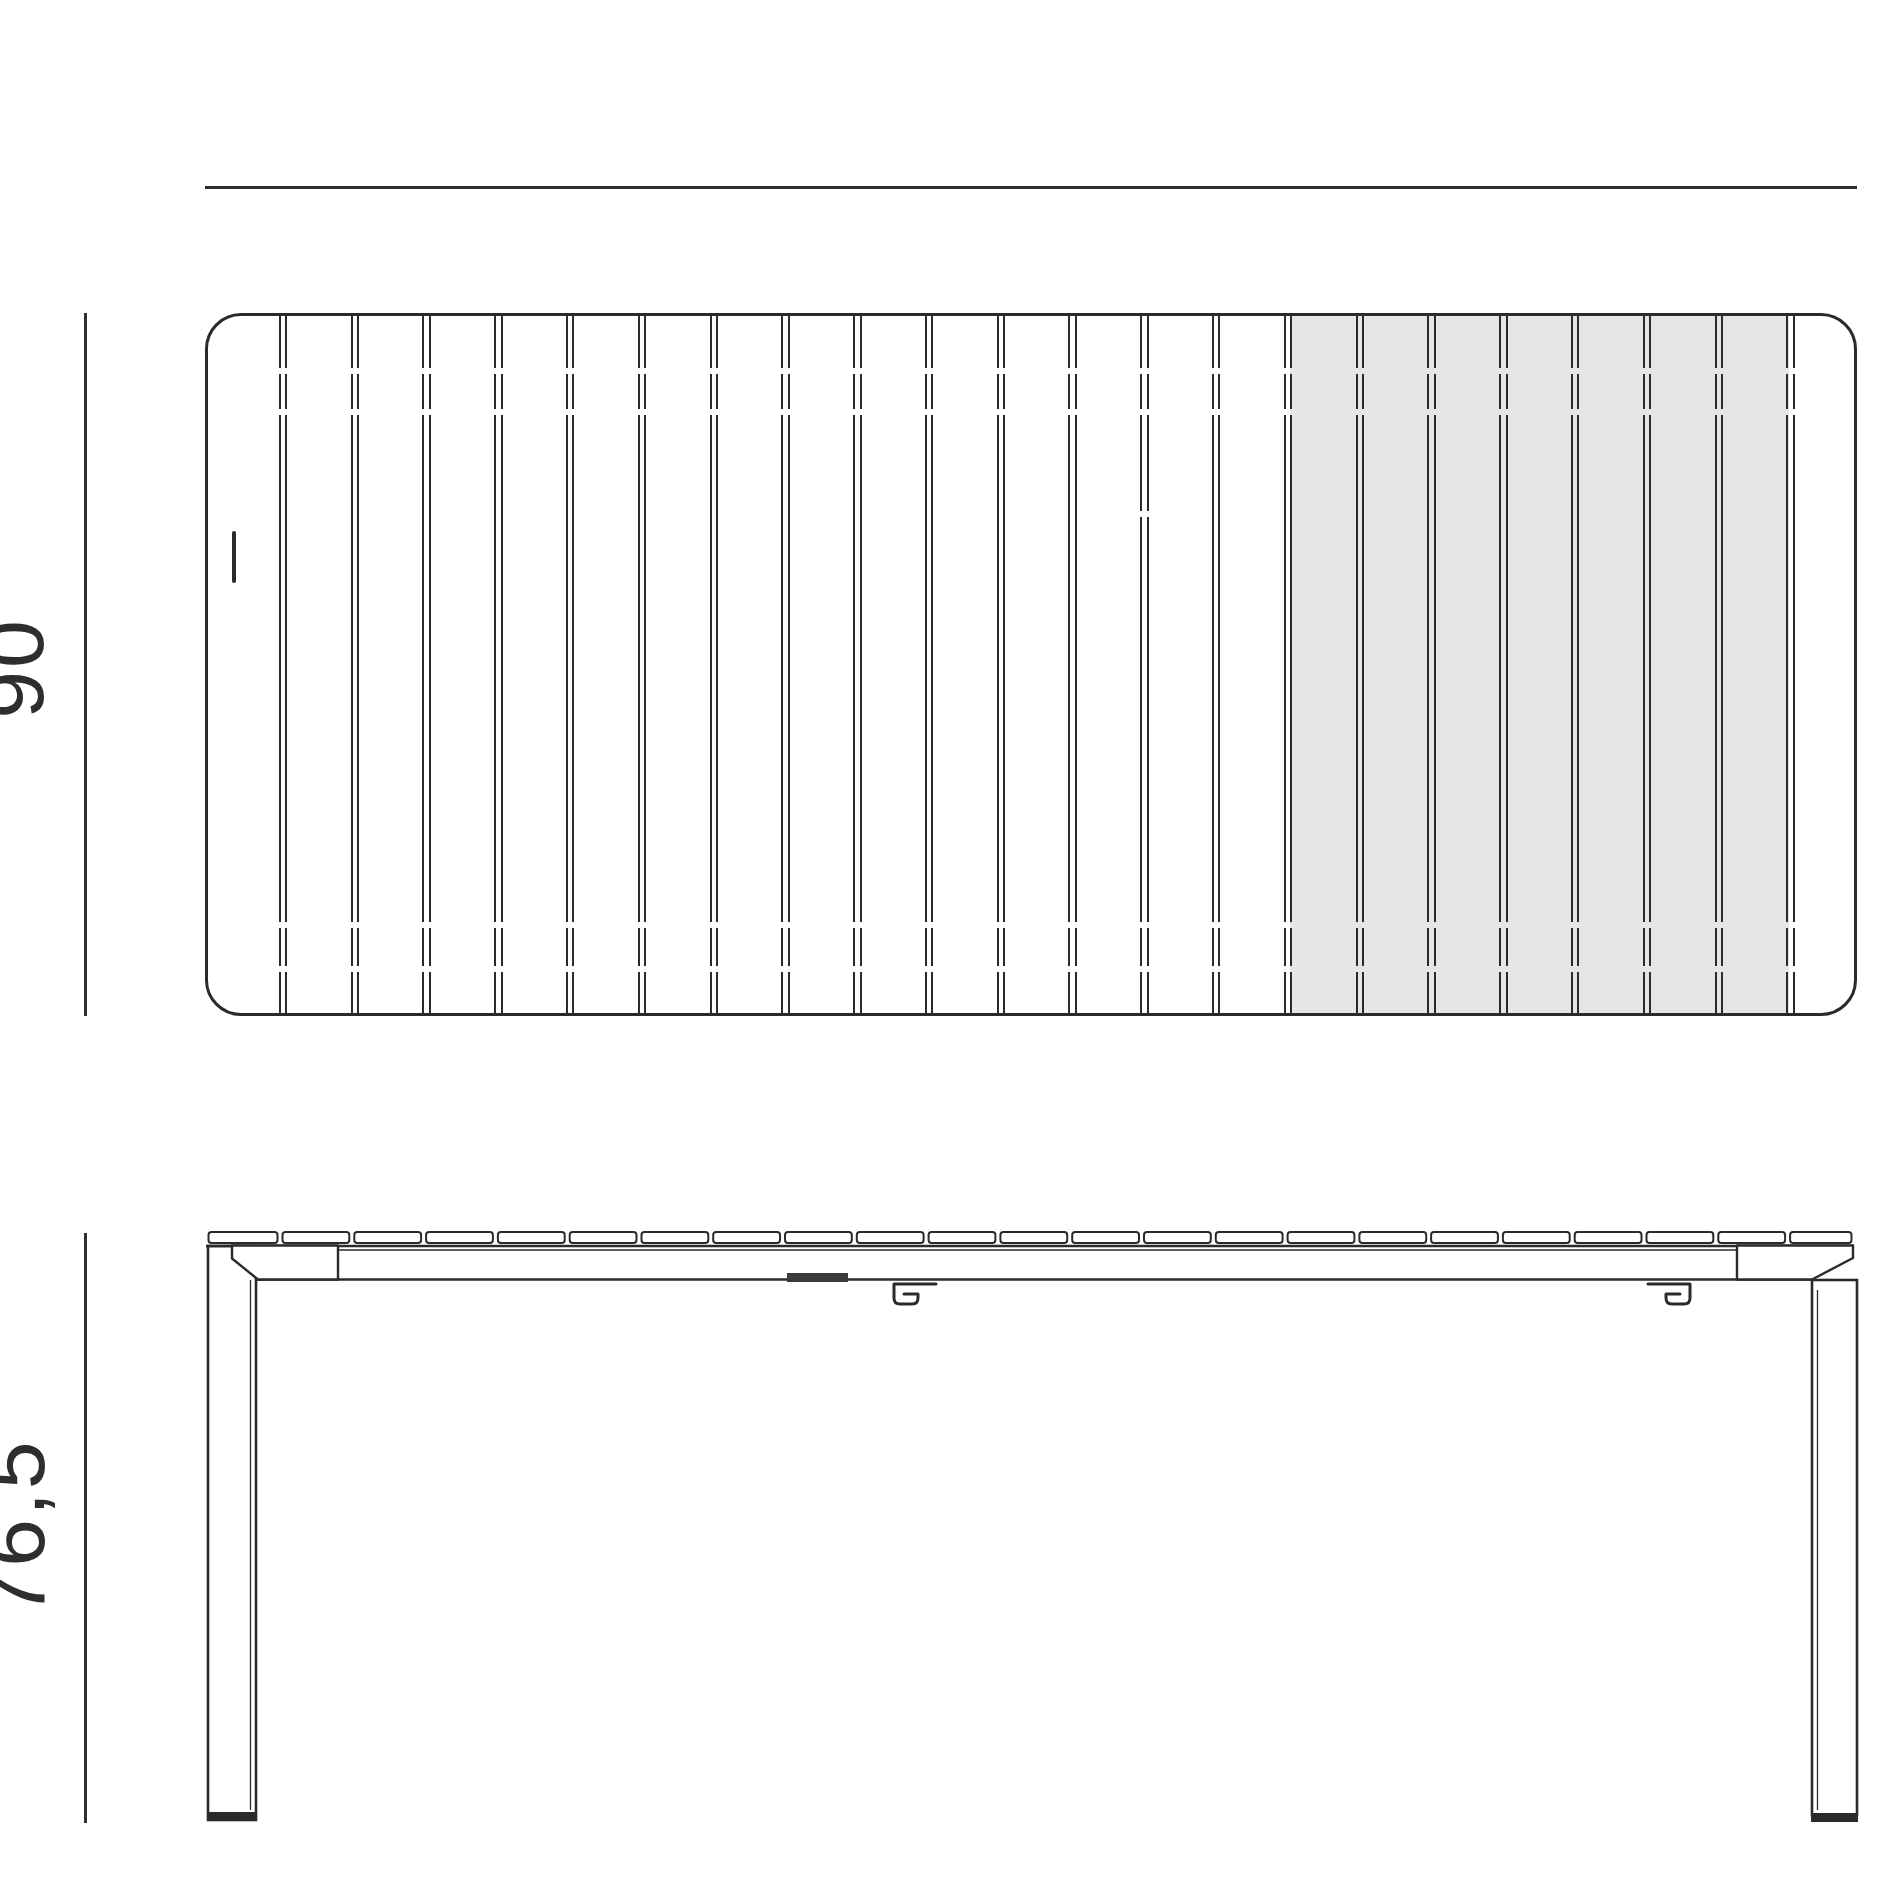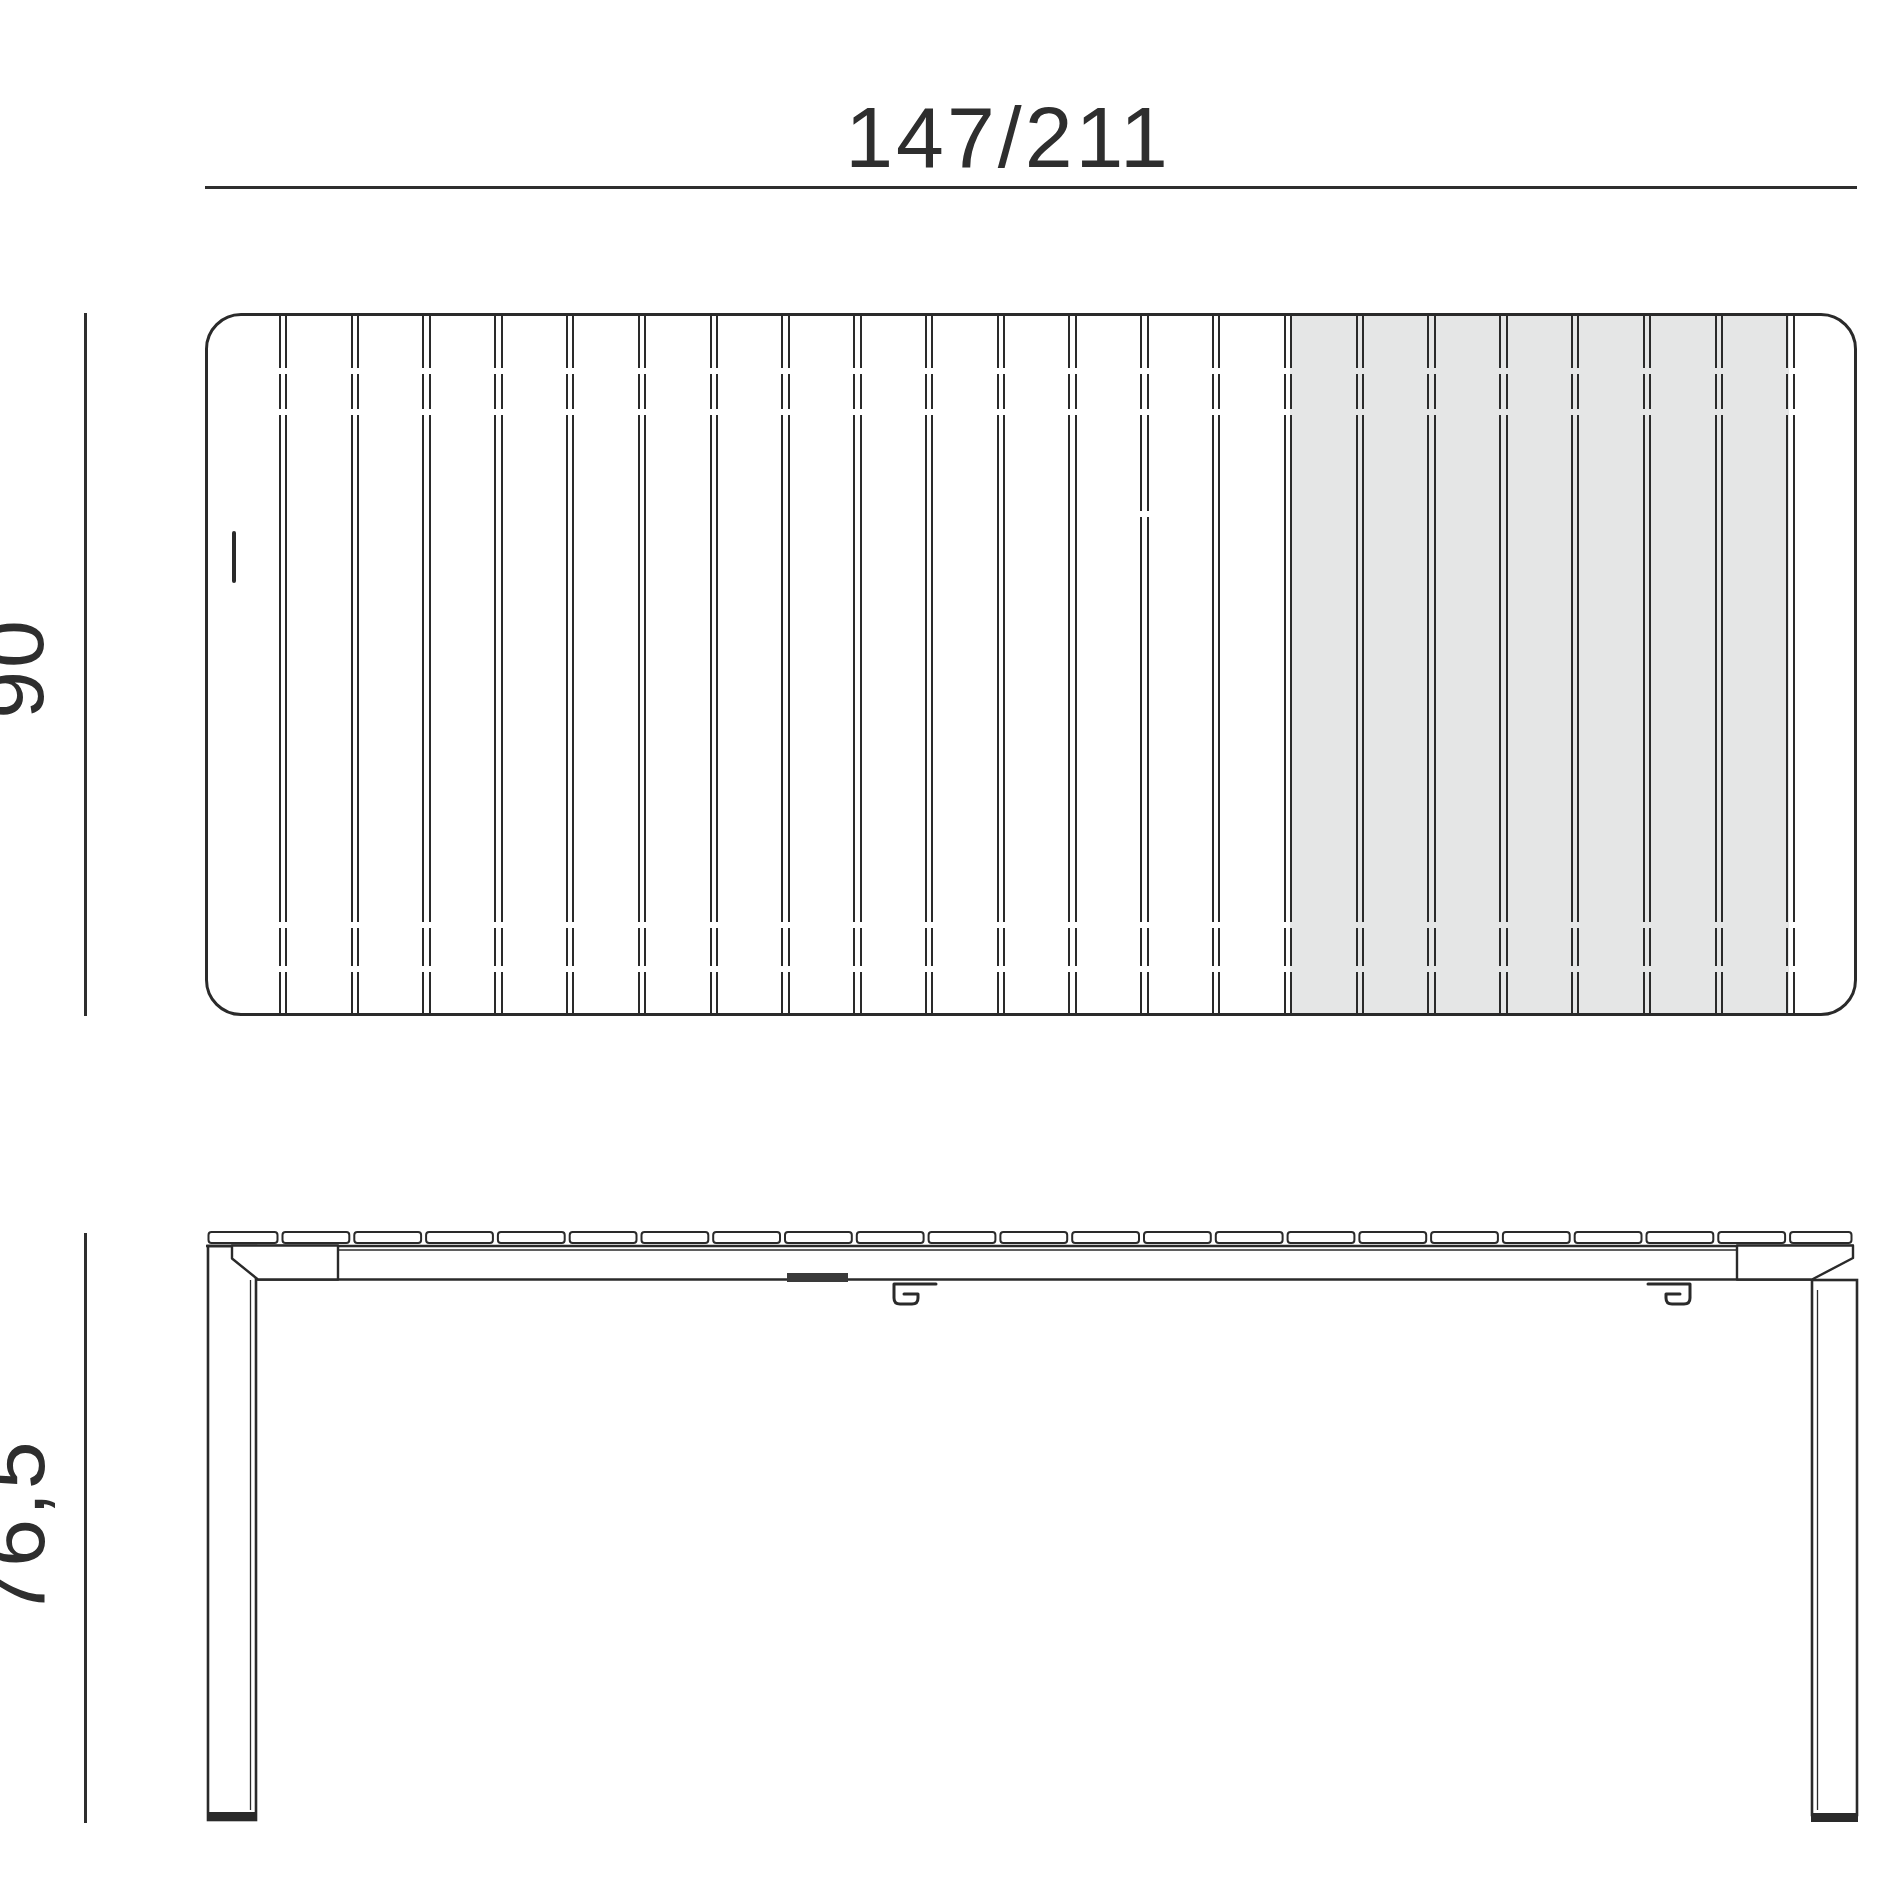--- a/index.html
+++ b/index.html
@@ -39,21 +39,20 @@
     background:var(--line);border-radius:2px;
   }
   
   .side-view{position:absolute;left:0;top:1180px;}
 </style>
 </head>
 <body>
 
 <div class="canvas">
 
-  <div class="dim-label" style="left:708px;top:94px;width:600px;text-align:center;">147/211</div>
   <div class="dim-line" style="left:205px;top:186px;width:1652px;height:3px;"></div>
 
   <div class="dim-label rot" style="left:-87px;top:568px;">90</div>
   <div class="dim-line" style="left:84px;top:313px;width:3px;height:703px;"></div>
 
   <div class="dim-label rot" style="left:-86px;top:1428px;">76,5</div>
   <div class="dim-line" style="left:84px;top:1233px;width:3px;height:590px;"></div>
 
   <div class="top-view" id="top-view">
     <div class="ext-area" id="ext-area" style="left: 1082.06px; width: 498.53px;"></div>

